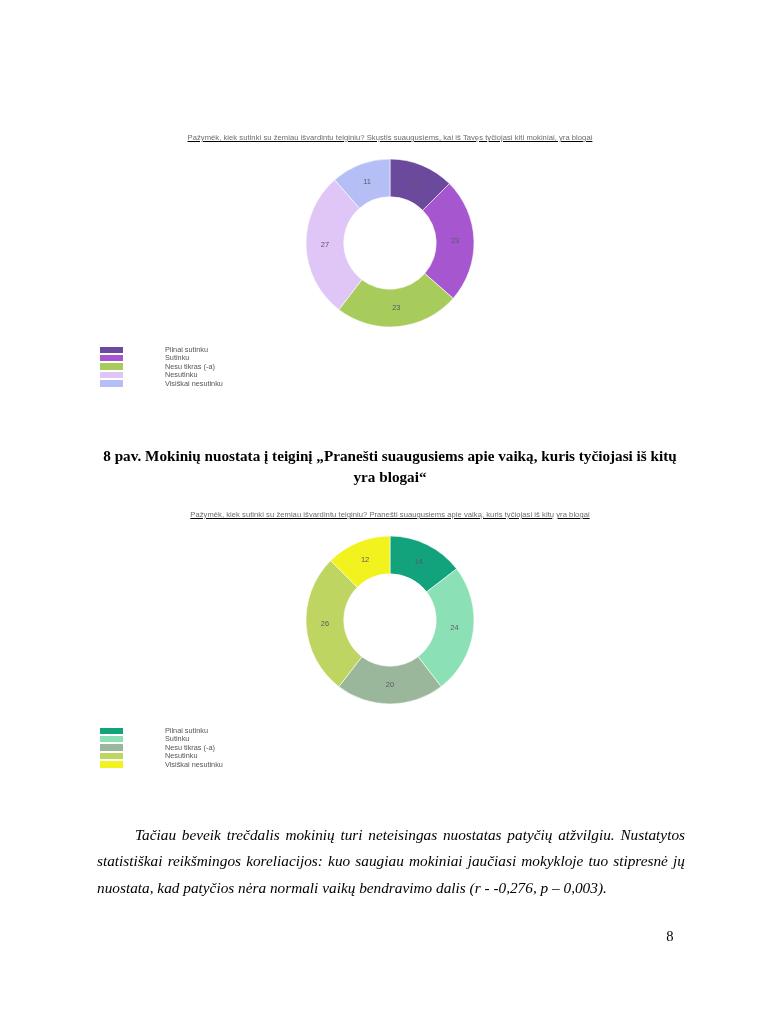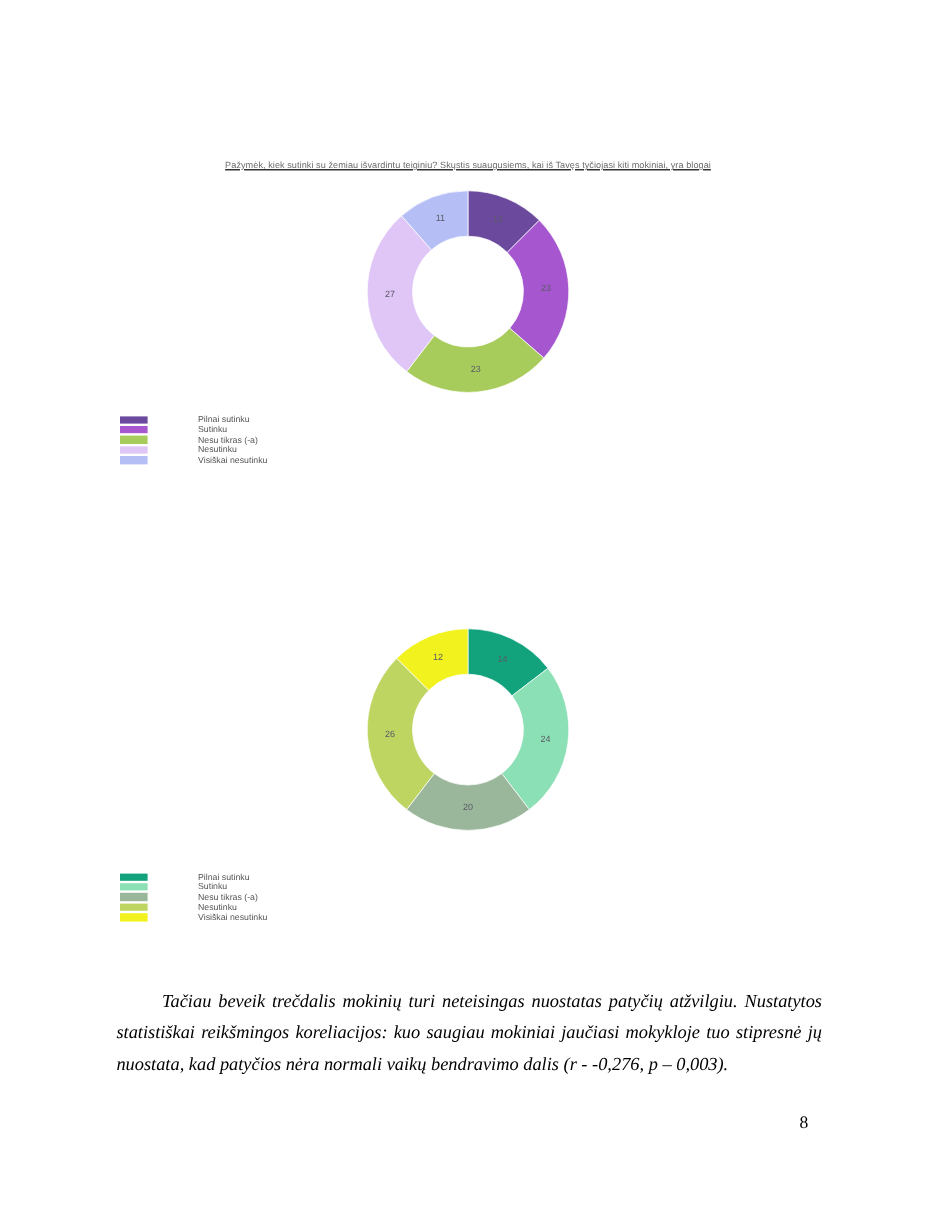--- a/index.html
+++ b/index.html
@@ -172,22 +172,24 @@
       <div class="legend-row">
         <span class="legend-swatch" style="background: rgb(224, 197, 247);"></span>
         <span class="legend-label">Nesutinku</span>
       </div>
       <div class="legend-row">
         <span class="legend-swatch" style="background: rgb(182, 191, 245);"></span>
         <span class="legend-label">Visiškai nesutinku</span>
       </div>
     </div>
 
+  <div class="fig-caption" id="caption-8">8 pav. Mokinių nuostata į teiginį „Pranešti suaugusiems apie vaiką, kuris tyčiojasi iš kitų yra blogai“</div>
 
   <div class="chart-block" id="chart-block-2">
+    <div class="chart-subtitle">Pažymėk, kiek sutinki su žemiau išvardintu teiginiu? Pranešti suaugusiems apie vaiką, kuris tyčiojasi iš kitų yra blogai</div>
     <div class="donut-wrap">
       <svg class="donut-svg" id="donut-2" width="190" height="175" viewBox="0 0 190 175">
           <path d="M 95 3 A 84 84 0 0 1 161.64168058446376 35.86403996326747 L 131.6529243214551 58.87522197979711 A 46.2 46.2 0 0 0 95 40.8 Z" fill="#12a37d" stroke="#ffffff" stroke-width="0.6"></path>
           <text x="123.79299373325698" y="28.61358452622199" class="slice-label">14</text>
           <path d="M 161.64168058446376 35.86403996326747 A 84 84 0 0 1 146.13596003673254 153.64168058446376 L 123.1247780202029 123.65292432145506 A 46.2 46.2 0 0 0 131.6529243214551 58.87522197979711 Z" fill="#8ce0b6" stroke="#ffffff" stroke-width="0.6"></path>
           <text x="159.54306047543506" y="95.49725511352537" class="slice-label">24</text>
           <path d="M 146.13596003673254 153.64168058446376 A 84 84 0 0 1 43.864039963267466 153.64168058446376 L 66.8752219797971 123.65292432145506 A 46.2 46.2 0 0 0 123.1247780202029 123.65292432145506 Z" fill="#9bb79b" stroke="#ffffff" stroke-width="0.6"></path>
           <text x="95" y="152.1" class="slice-label">20</text>
           <path d="M 43.864039963267466 153.64168058446376 A 84 84 0 0 1 35.60303038033 27.60303038033001 L 62.3316667091815 54.331666709181505 A 46.2 46.2 0 0 0 66.8752219797971 123.65292432145506 Z" fill="#bed562" stroke="#ffffff" stroke-width="0.6"></path>
           <text x="30.039384097166916" y="91.25774371288232" class="slice-label">26</text>

